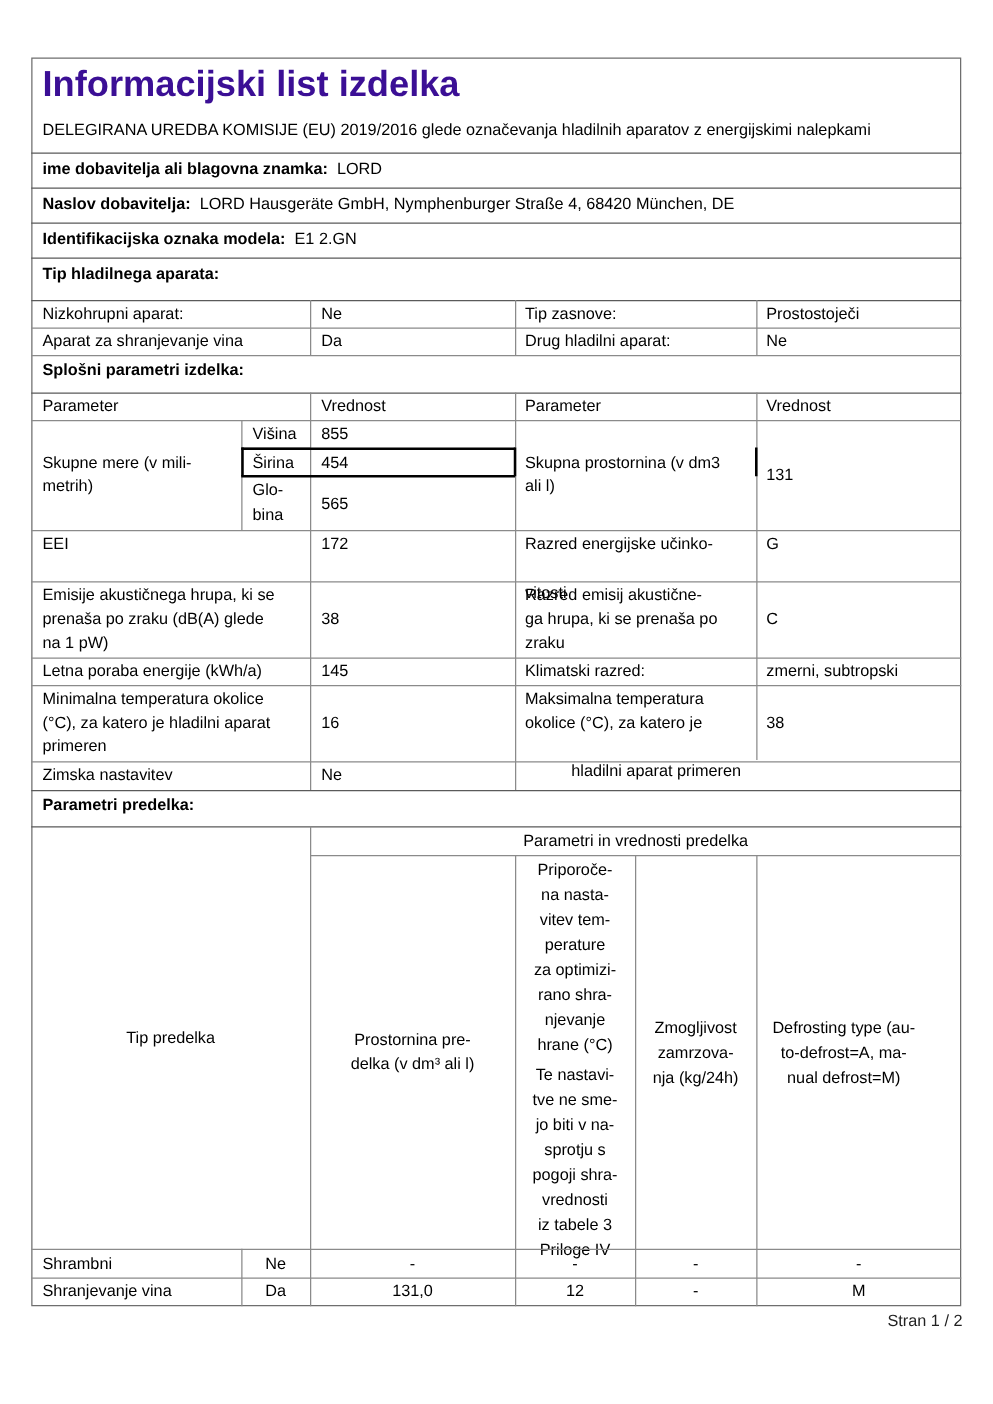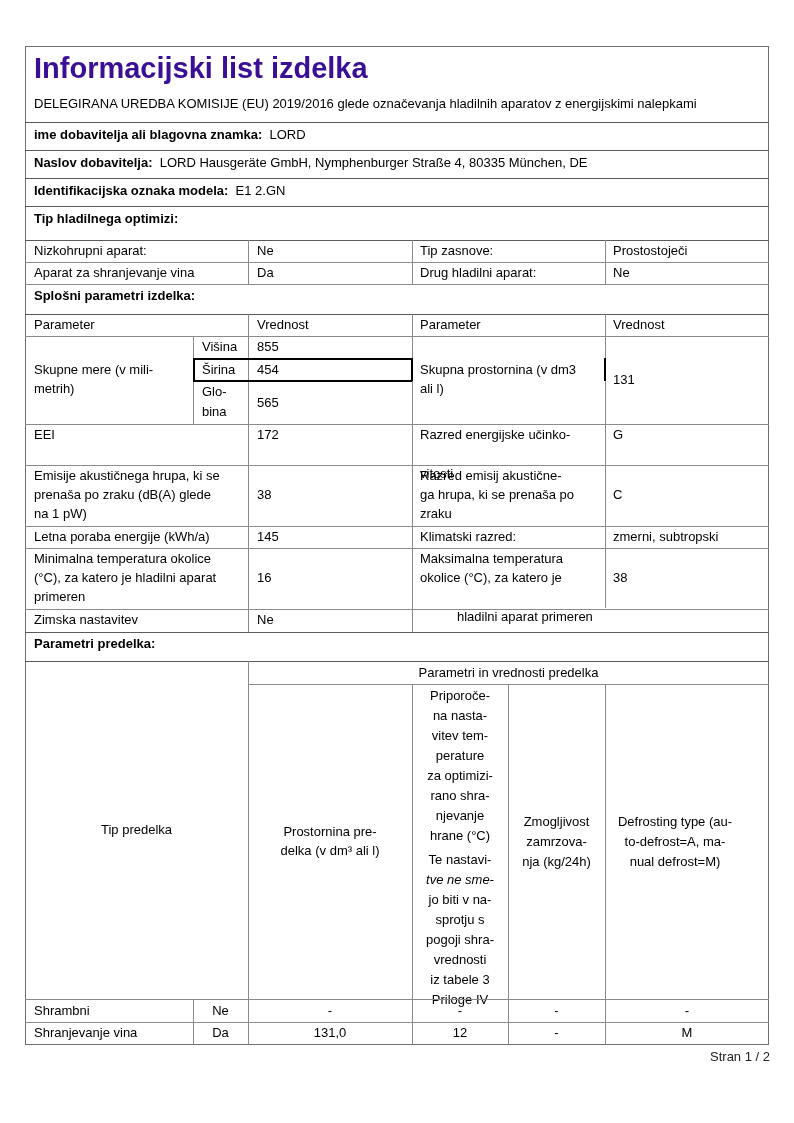--- a/index.html
+++ b/index.html
@@ -29,29 +29,29 @@
 <div class="t" style="left:34px;top:94px;">DELEGIRANA UREDBA KOMISIJE (EU) 2019/2016 glede označevanja hladilnih aparatov z energijskimi nalepkami</div>
 
 <div class="hline dark" style="left:25px;top:122px;width:744px;"></div>
 <div class="t" style="left:34px;top:125px;">
   <span class="b">ime dobavitelja ali blagovna znamka:</span>&nbsp;
   <span>LORD</span>
 </div>
 <div class="hline dark" style="left:25px;top:150px;width:744px;"></div>
 <div class="t" style="left:34px;top:153px;">
   <span class="b">Naslov dobavitelja:</span>&nbsp;
-  <span>LORD Hausgeräte GmbH, Nymphenburger Straße 4, 80335 München, DE</span>
+  <span>LORD Hausgeräte GmbH, Nymphenburger Straße 4, 68420 München, DE</span>
 </div>
 <div class="hline dark" style="left:25px;top:178px;width:744px;"></div>
 <div class="t" style="left:34px;top:181px;">
   <span class="b">Identifikacijska oznaka modela:</span>&nbsp;
   <span>E1 2.GN</span>
 </div>
 <div class="hline dark" style="left:25px;top:206px;width:744px;"></div>
-<div class="t b" style="left:34px;top:209px;">Tip hladilnega optimizi:</div>
+<div class="t b" style="left:34px;top:209px;">Tip hladilnega aparata:</div>
 
 <div class="hline dark" style="left:25px;top:240px;width:744px;"></div>
 <div class="hline" style="left:25px;top:262px;width:744px;"></div>
 <div class="hline" style="left:25px;top:284px;width:744px;"></div>
 <div class="vline" style="left:248px;top:240px;height:44px;"></div>
 <div class="vline" style="left:412px;top:240px;height:44px;"></div>
 <div class="vline" style="left:605px;top:240px;height:44px;"></div>
 
 <div class="t" style="left:34px;top:241px;">Nizkohrupni aparat:</div>
 <div class="t" style="left:257px;top:241px;">Ne</div>
@@ -153,21 +153,21 @@
   <div class="t c" style="position:relative;">Priporoče-</div>
   <div class="t c" style="position:relative;">na nasta-</div>
   <div class="t c" style="position:relative;">vitev tem-</div>
   <div class="t c" style="position:relative;">perature</div>
   <div class="t c" style="position:relative;">za optimizi-</div>
   <div class="t c" style="position:relative;">rano shra-</div>
   <div class="t c" style="position:relative;">njevanje</div>
   <div class="t c" style="position:relative;">hrane (°C)</div>
   <div style="height:4px;"></div>
   <div class="t c" style="position:relative;">Te nastavi-</div>
-  <div class="t c" style="position:relative;font-style:italic;">tve ne sme-</div>
+  <div class="t c" style="position:relative;">tve ne sme-</div>
   <div class="t c" style="position:relative;">jo biti v na-</div>
   <div class="t c" style="position:relative;">sprotju s</div>
   <div class="t c" style="position:relative;">pogoji shra-</div>
   <div class="t c" style="position:relative;">vrednosti</div>
   <div class="t c" style="position:relative;">iz tabele 3</div>
   <div class="t c" style="position:relative;">Priloge IV</div>
 </div>
 
 <div class="abs" style="left:508px;top:812px;width:97px;">
   <div class="t c" style="position:relative;">Zmogljivost</div>

